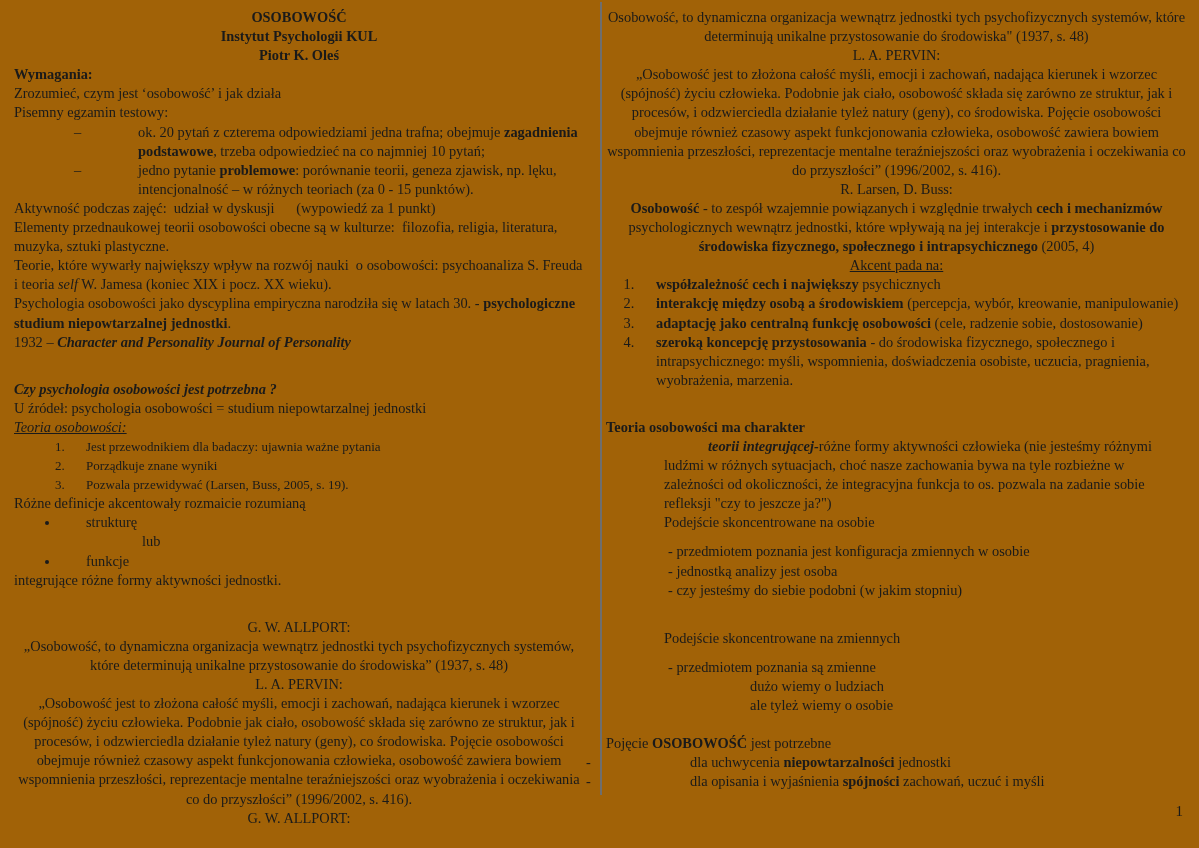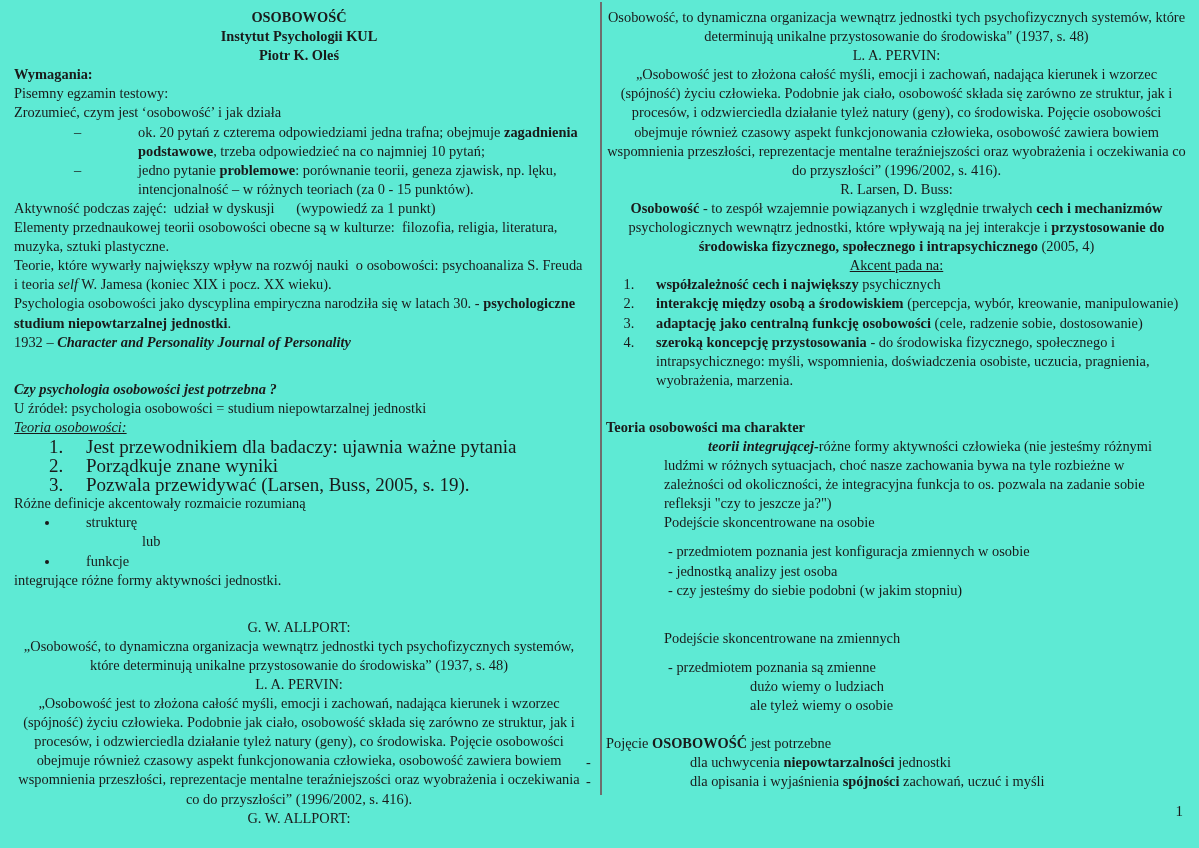--- a/index.html
+++ b/index.html
@@ -10,21 +10,21 @@
   }
   body {
     font-family: "Liberation Serif", "DejaVu Serif", serif;
     color: #1a1a1a;
     -webkit-font-smoothing: none;
   }
   #page {
     position: relative;
     width: 1199px;
     height: 848px;
-    background: #5eead4;
+    background: #a16207;
     overflow: hidden;
     box-sizing: border-box;
   }
   .col {
     position: absolute;
     top: 0;
     box-sizing: border-box;
   }
   #col-left {
     left: 0;
@@ -68,21 +68,21 @@
     font-size: 14.4px;
     line-height: 19.1px;
   }
   .dash-item .dsh { display: inline-block; width: 32px; }
 
   
   .num-list {
     margin: 0;
     padding: 0 0 0 54px;
     list-style: decimal outside;
-    font-size: 19px;
+    font-size: 13px;
     line-height: 19.1px;
   }
   .num-list li { padding-left: 18px; margin: 0; }
 
   
   .num-list-r {
     margin: 0;
     padding: 0 0 0 32px;
     list-style: decimal outside;
     font-size: 14.4px;
@@ -132,22 +132,22 @@
 
   <div id="divider" style="background: rgb(110, 110, 110);"></div>
 
   <div class="col" id="col-left">
 
     <div class="ln ctr b">OSOBOWOŚĆ</div>
     <div class="ln ctr b">Instytut Psychologii KUL</div>
     <div class="ln ctr b">Piotr K. Oleś</div>
 
     <div class="ln b">Wymagania:</div>
+    <div class="ln">Zrozumieć, czym jest ‘osobowość’ i jak działa</div>
     <div class="ln">Pisemny egzamin testowy:</div>
-    <div class="ln">Zrozumieć, czym jest ‘osobowość’ i jak działa</div>
 
     <ul class="dash-list">
       <li class="dash-item">
         <span class="dsh">–</span><span>ok. 20 pytań z czterema odpowiedziami jedna trafna; obejmuje </span><span class="b">zagadnienia podstawowe</span><span>, trzeba odpowiedzieć na co najmniej 10 pytań;</span>
       </li>
       <li class="dash-item">
         <span class="dsh">–</span><span>jedno pytanie </span><span class="b">problemowe</span><span>: porównanie teorii, geneza zjawisk, np. lęku, intencjonalność – w różnych teoriach (za 0 - 15 punktów).</span>
       </li>
     </ul>
 

